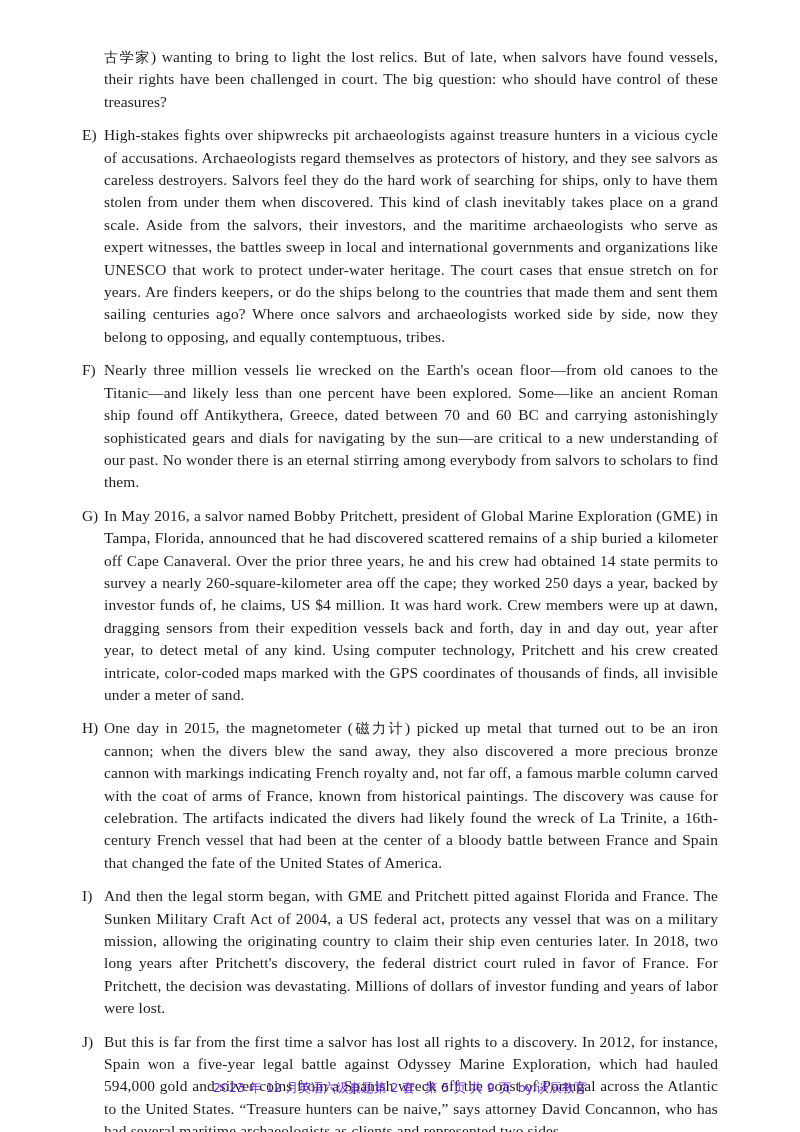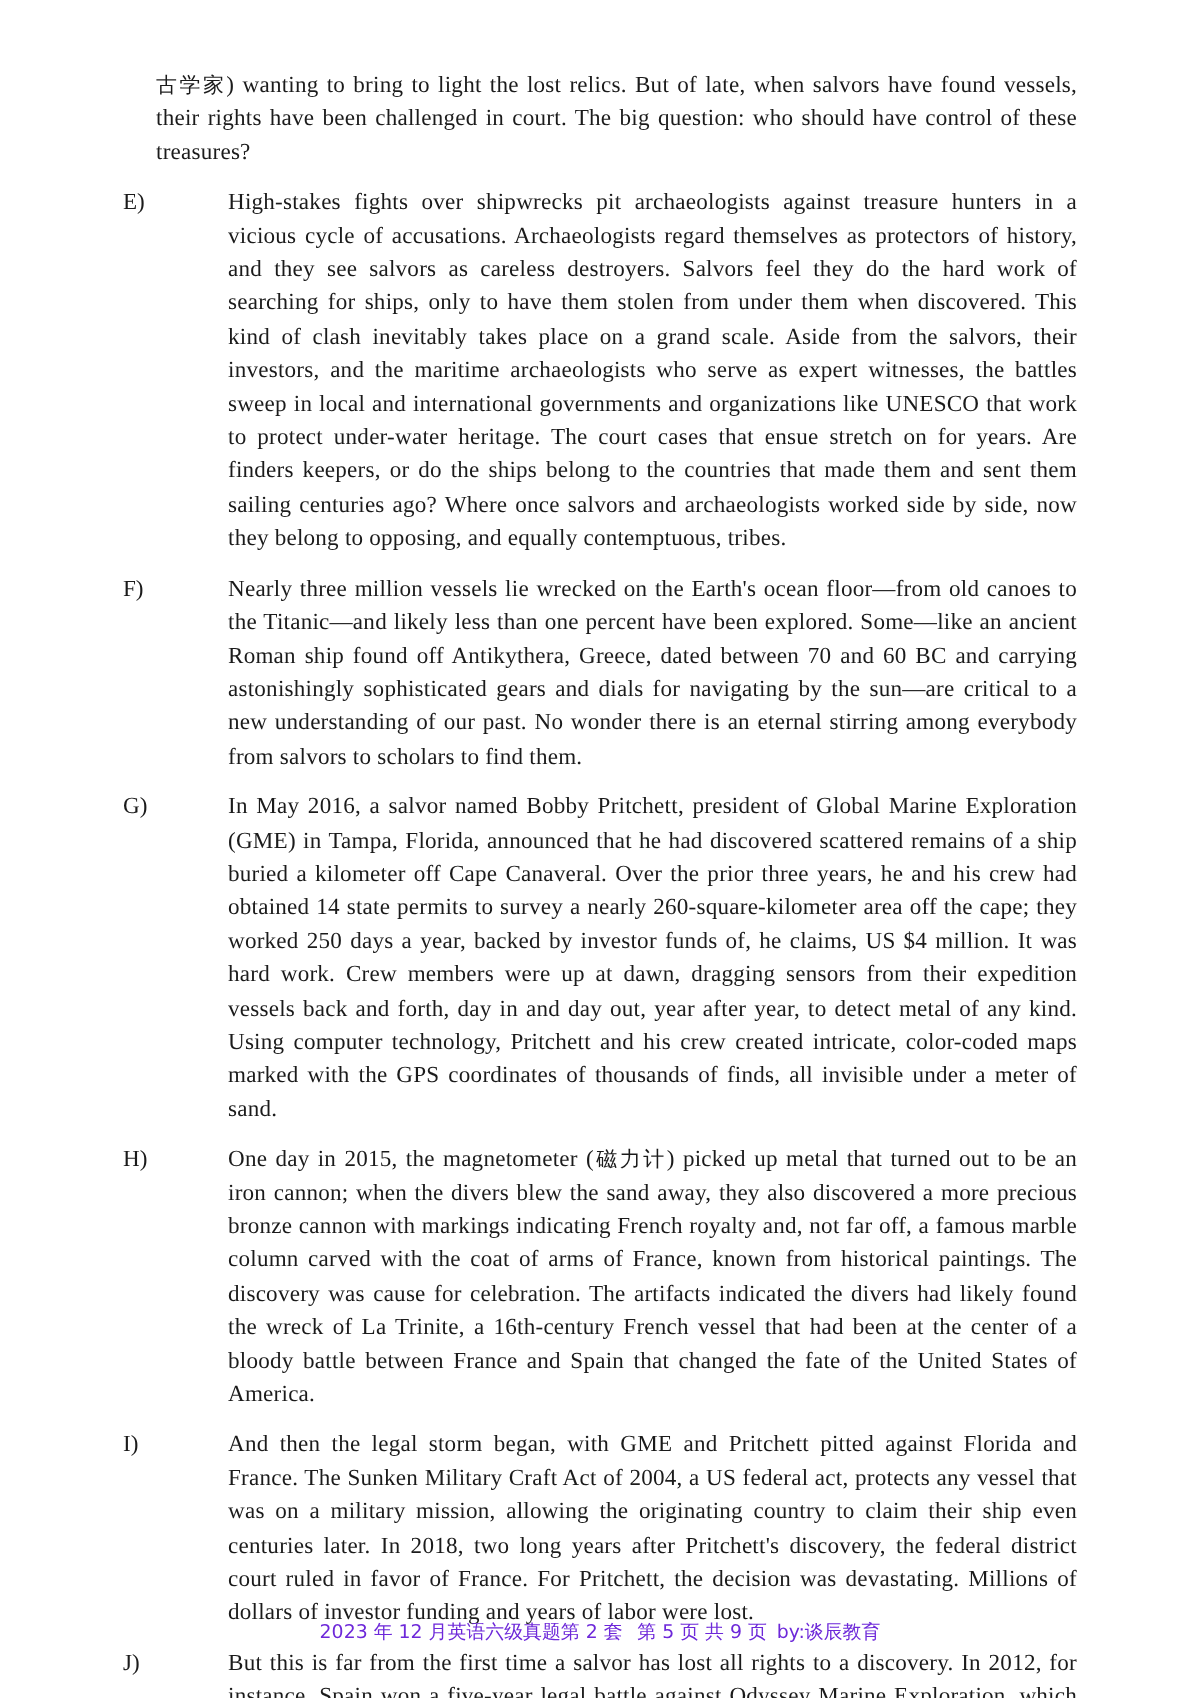--- a/index.html
+++ b/index.html
@@ -62,21 +62,20 @@
     font-size: 15.4px;
     line-height: 22.4px;
     text-align: justify;
     text-justify: inter-word;
     letter-spacing: 0.01em;
     hyphens: none;
   }
   .para-body:last-child,
   .para-cont:last-child {
     margin-bottom: 0;
-    margin-left: 48px;
   }
 
   .cjk {
     font-family: "DejaVu Sans", "Liberation Sans", sans-serif;
     font-size: 14px;
   }
 
   .italic { }
 
   .footer {

